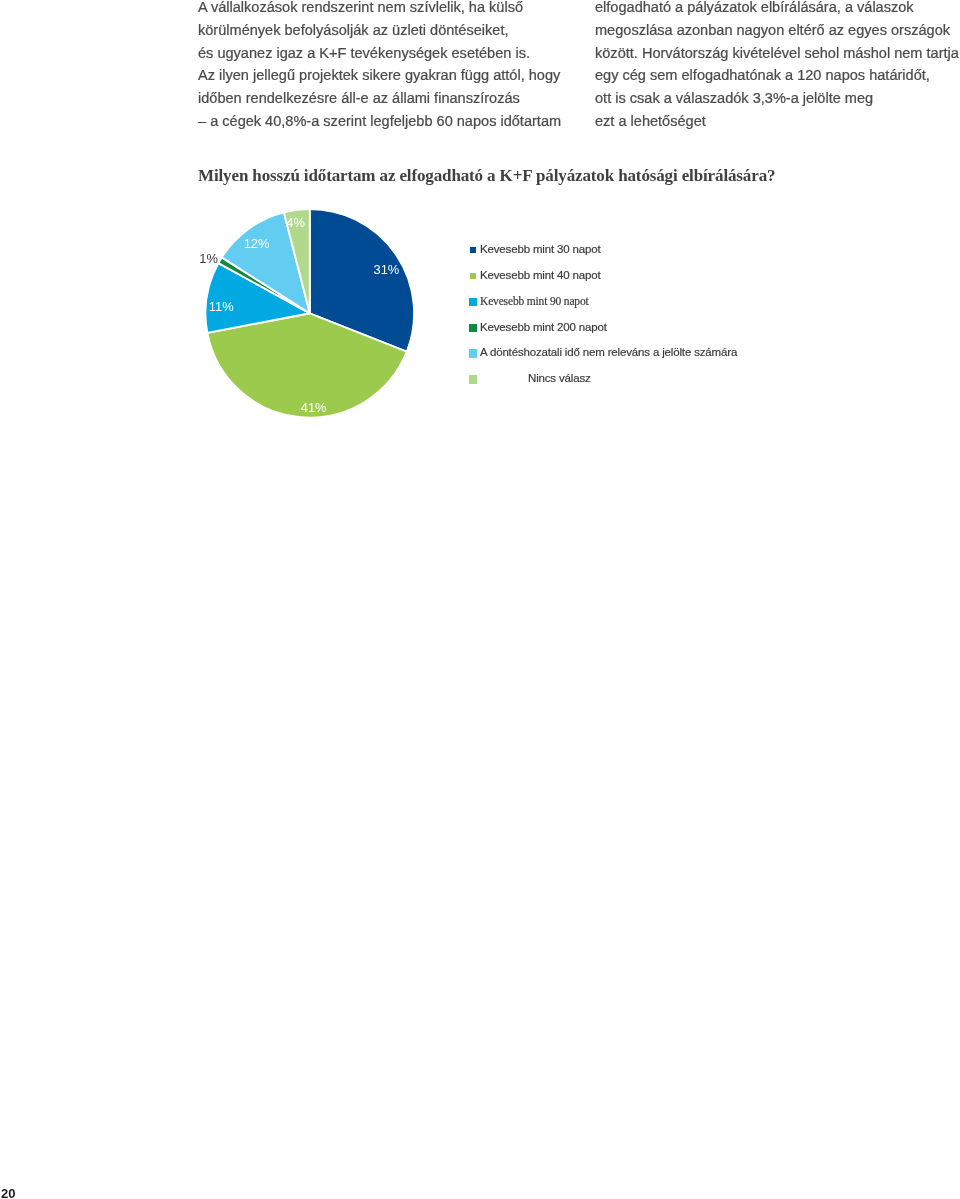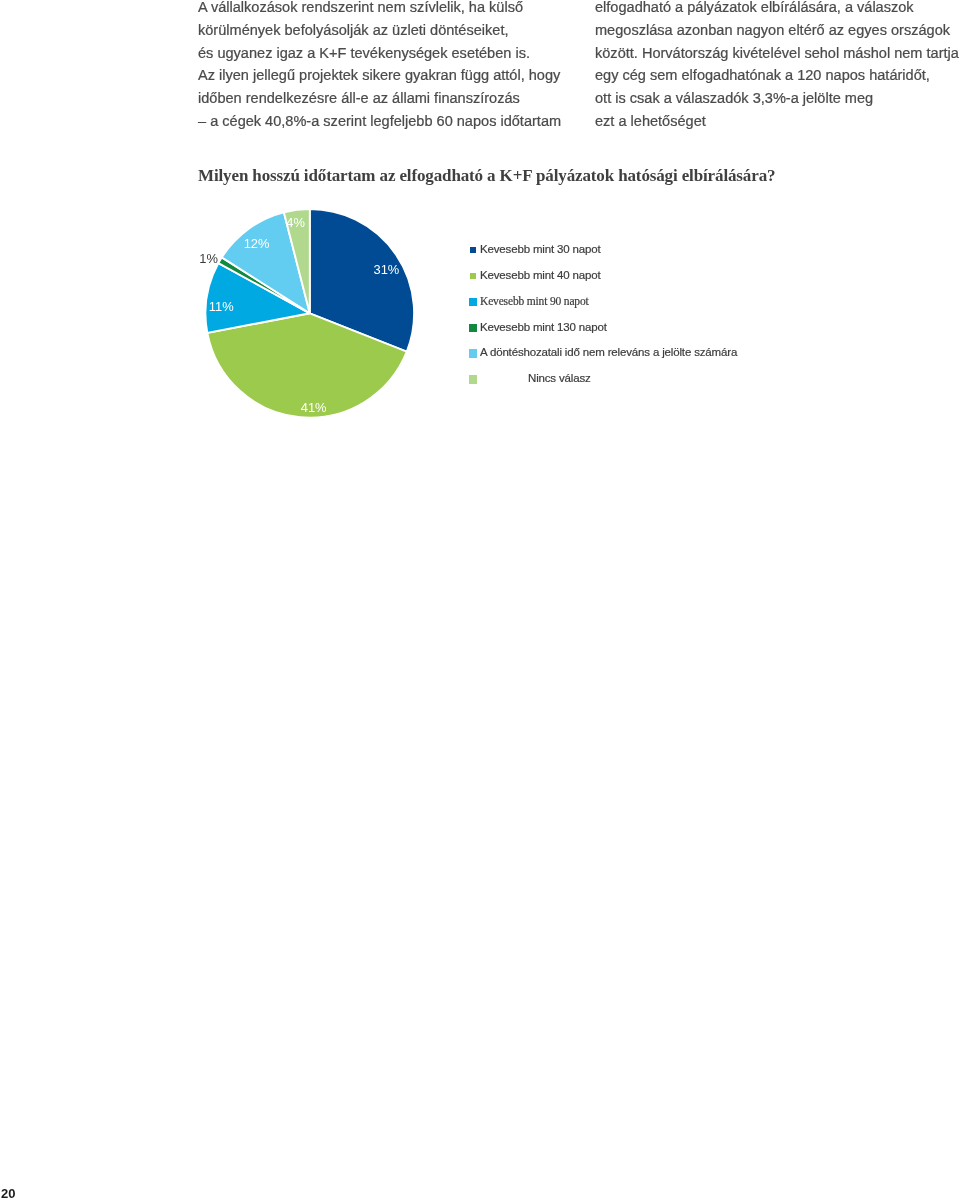--- a/index.html
+++ b/index.html
@@ -64,21 +64,21 @@
       <div class="legend-row">
         <span class="swatch" style="background: rgb(156, 202, 76); width: 6.4px; height: 6.4px; left: 469.9px; top: 272.84px;"></span>
         <span class="legend-label" style="top: 268.94px;">Kevesebb mint 40 napot</span>
       </div>
       <div class="legend-row">
         <span class="swatch" style="background: rgb(0, 169, 226); width: 7.8px; height: 7.8px; left: 469.2px; top: 297.98px;"></span>
         <span class="legend-label" style="top: 294.78px; font-family: Liberation Serif, serif;">Kevesebb mint 90 napot</span>
       </div>
       <div class="legend-row">
         <span class="swatch" style="background: rgb(19, 136, 63); width: 7.8px; height: 7.8px; left: 469.2px; top: 323.82px;"></span>
-        <span class="legend-label" style="top: 320.62px;">Kevesebb mint 130 napot</span>
+        <span class="legend-label" style="top: 320.62px;">Kevesebb mint 200 napot</span>
       </div>
       <div class="legend-row">
         <span class="swatch" style="background: rgb(98, 205, 241); width: 8.3px; height: 8.3px; left: 468.8px; top: 349.41px;"></span>
         <span class="legend-label" style="top: 346.46px;">A döntéshozatali idő nem releváns a jelölte számára</span>
       </div>
       <div class="legend-row">
         <span class="swatch" style="background: rgb(176, 217, 142); width: 8.3px; height: 8.3px; left: 468.8px; top: 375.25px;"></span>
         <span class="legend-label" style="top: 372.3px; margin-left: 48px;">Nincs válasz</span>
       </div>
     </div>

